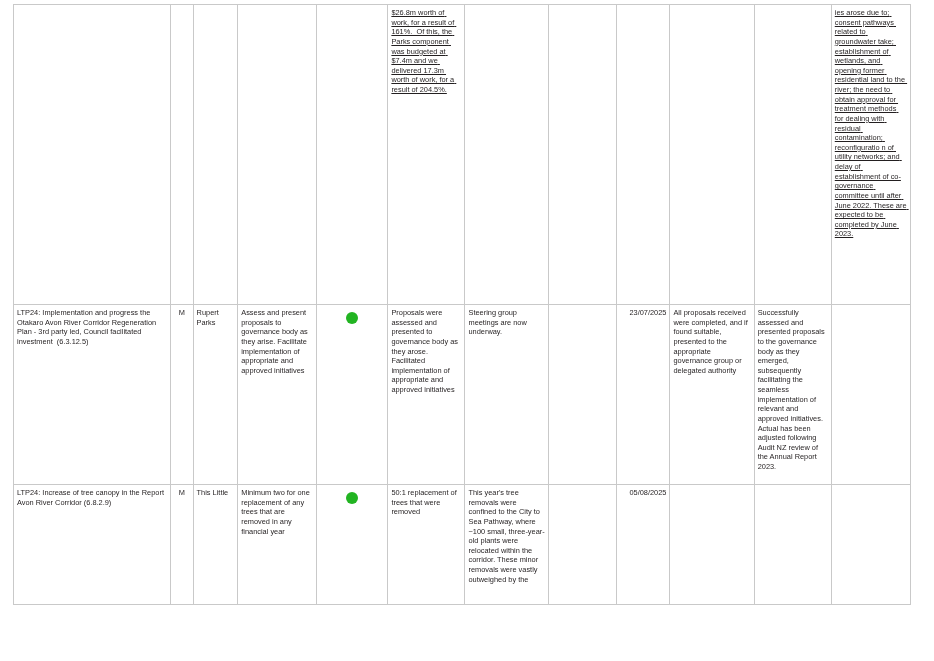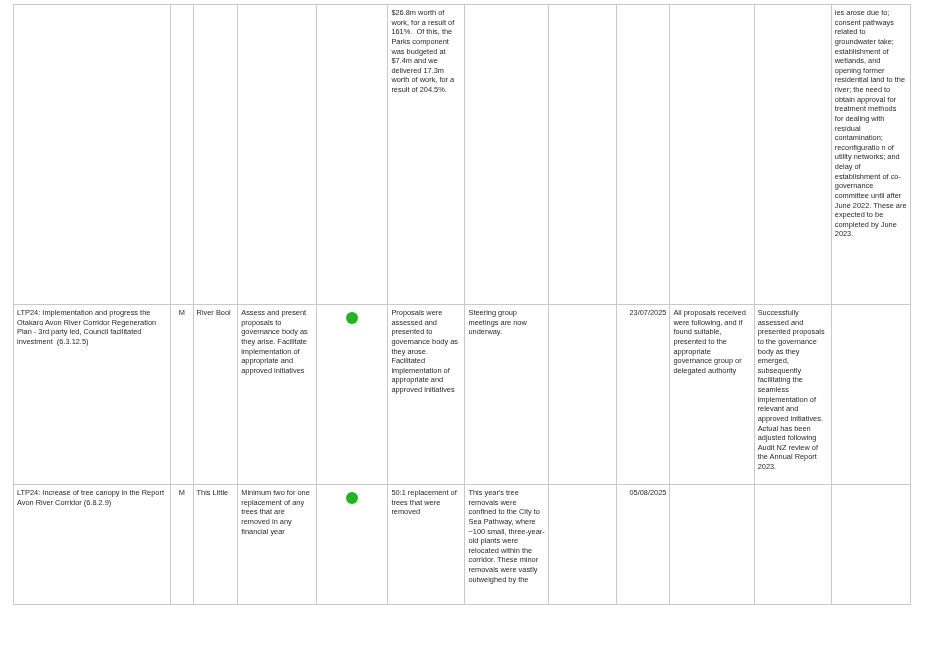--- a/index.html
+++ b/index.html
@@ -50,21 +50,21 @@
   col.c-target   { width: 78px;  }
   col.c-status   { width: 70px;  }
   col.c-result   { width: 76px;  }
   col.c-comment  { width: 82px;  }
   col.c-blank    { width: 67px;  }
   col.c-date     { width: 53px;  }
   col.c-ptarget  { width: 83px;  }
   col.c-presult  { width: 76px;  }
   col.c-extra    { width: 78px;  }
 
-  .row-tall    { height: 300px; }
+  .row-tall    { height: 300px; text-decoration: underline; }
   .row-mid     { height: 180px; }
   .row-bottom  { height: 120px; }
 
   .status-dot {
     display: block;
     width: 12px;
     height: 12px;
     border-radius: 50%;
     margin: 4px auto 0 auto;
     background: #22b422;
@@ -132,42 +132,42 @@
       </tr>
 
       <tr class="row-mid">
         <td>
             <span class="cell-text">LTP24: Implementation and progress the Otakaro Avon River Corridor Regeneration Plan - 3rd party led, Council facilitated investment  (6.3.12.5)</span>
           </td>
         <td class="center">
             <span class="cell-text">M</span>
           </td>
         <td>
-            <span class="cell-text">River Bool</span>
+            <span class="cell-text">Rupert Parks</span>
           </td>
         <td>
             <span class="cell-text">Assess and present proposals to governance body as they arise. Facilitate implementation of appropriate and approved initiatives</span>
           </td>
         <td class="center">
             <span class="status-dot" style="background: rgb(34, 180, 34);"></span>
           </td>
         <td>
             <span class="cell-text">Proposals were assessed and presented to governance body as they arose. Facilitated implementation of appropriate and approved initiatives</span>
           </td>
         <td>
             <span class="cell-text">Steering group meetings are now underway.</span>
           </td>
         <td>
             <span class="cell-text"></span>
           </td>
         <td class="nowrap-date">
             <span class="cell-text">23/07/2025</span>
           </td>
         <td class="shaded">
-            <span class="cell-text">All proposals received were following, and if found suitable, presented to the appropriate governance group or delegated authority</span>
+            <span class="cell-text">All proposals received were completed, and if found suitable, presented to the appropriate governance group or delegated authority</span>
           </td>
         <td>
             <span class="cell-text">Successfully assessed and presented proposals to the governance body as they emerged, subsequently facilitating the seamless implementation of relevant and approved initiatives. Actual has been adjusted following Audit NZ review of the Annual Report 2023.</span>
           </td>
         <td>
             <span class="cell-text"></span>
           </td>
       </tr>
 
       <tr class="row-bottom">

